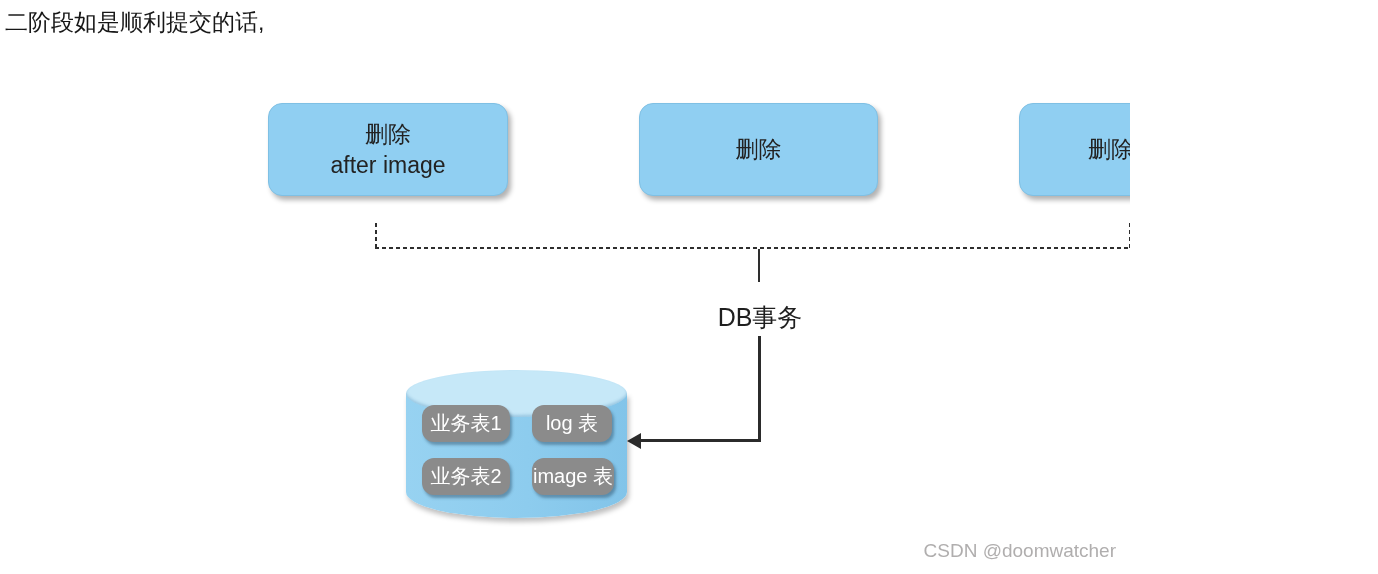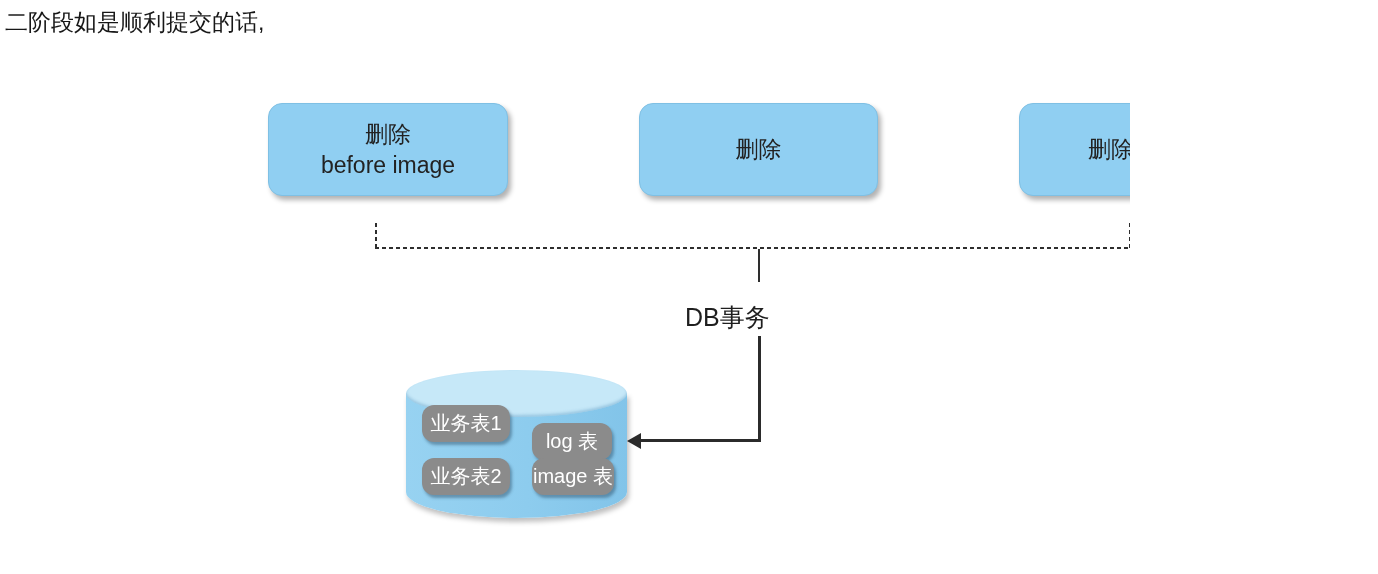--- a/index.html
+++ b/index.html
@@ -94,20 +94,21 @@
     position: absolute;
     left: 758px; top: 249px;
     width: 2px; height: 33px;
     background: #2e2e2e;
   }
 
   .db-label {
     position: absolute;
     left: 685px; top: 301px;
     width: 150px;
+    text-align: center;
     font-size: 25px;
     color: #1f1f1f;
     white-space: nowrap;
   }
 
   
   .connector-v {
     position: absolute;
     left: 758px; top: 336px;
     width: 3px; height: 106px;
@@ -157,21 +158,21 @@
     border-radius: 12px;
     box-shadow: 2px 3px 3px rgba(40,70,95,0.45);
     color: #ffffff;
     font-size: 20px;
     display: flex;
     align-items: center;
     justify-content: center;
     white-space: nowrap;
   }
   .db-table-1 { left: 16px;  top: 35px; width: 88px; }
-  .db-table-2 { left: 126px; top: 53px; width: 80px; }
+  .db-table-2 { left: 126px; top: 35px; width: 80px; }
   .db-table-3 { left: 16px;  top: 88px; width: 88px; }
   .db-table-4 { left: 126px; top: 88px; width: 82px; }
 
   
   .watermark {
     position: absolute;
     right: 14px; top: 540px;
     font-size: 19px;
     color: #b0aeae;
     white-space: nowrap;
@@ -180,21 +181,21 @@
 </head>
 <body>
 
 <div class="canvas">
 
   <div class="intro-line-1">二阶段如是顺利提交的话,</div>
 
 
   <div class="flow-box flow-box-1">
     <span>删除</span>
-    <span>before image</span>
+    <span>after image</span>
   </div>
   <div class="flow-box flow-box-2">
     <span>删除</span>
   </div>
   <div class="flow-box flow-box-3">
     <span>删除行锁</span>
     <span></span>
   </div>
 
   <div>
@@ -216,14 +217,15 @@
 
   <div class="cylinder">
     <div class="cylinder-body"></div>
     <div class="cylinder-top"></div>
     <div class="db-table db-table-1">业务表1</div>
     <div class="db-table db-table-2">log 表</div>
     <div class="db-table db-table-3">业务表2</div>
     <div class="db-table db-table-4">image 表</div>
   </div>
 
+  <div class="watermark">CSDN @doomwatcher</div>
 
 </div>
 
 </body></html>

